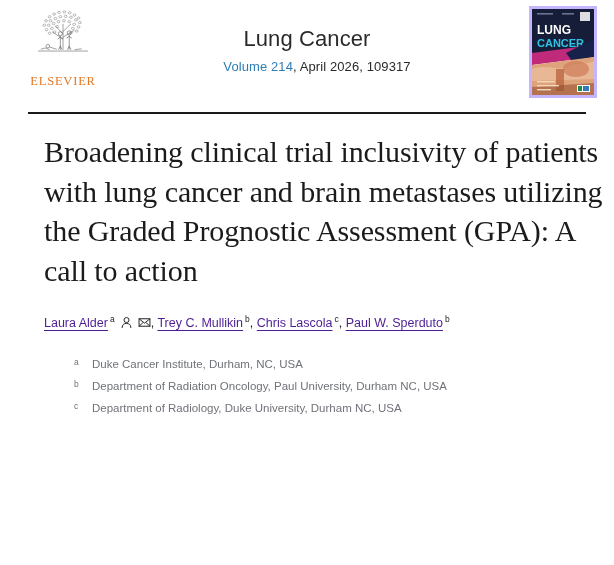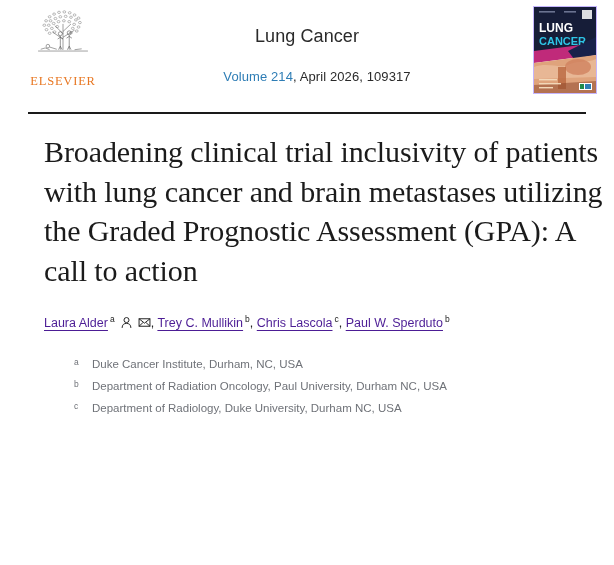--- a/index.html
+++ b/index.html
@@ -50,46 +50,46 @@
   }
 
   .journal-block {
     position: absolute;
     left: 0;
     right: 0;
     top: 26px;
     text-align: center;
   }
   .journal-title {
-    font-size: 18px;
+    font-size: 22px;
     font-weight: 400;
     color: #2a2a2a;
     letter-spacing: 0.1px;
     line-height: 1.15;
   }
   .journal-meta {
     font-size: 13px;
     color: #2a2a2a;
-    margin-top: 22px;
+    margin-top: 8px;
     letter-spacing: 0.1px;
     padding-left: 20px;
   }
   .journal-meta .vol-link {
     color: #2e7db5;
     text-decoration: none;
   }
 
   
   .cover-thumb {
     position: absolute;
     right: 17px;
     top: 6px;
     width: 62px;
     height: 86px;
-    border: 1px solid #c4b5fd;
+    border: 3px solid #c4b5fd;
     background: #3b82f6;
     overflow: hidden;
   }
 
   .header-rule {
     position: absolute;
     left: 28px;
     top: 112px;
     width: 558px;
     height: 2px;

